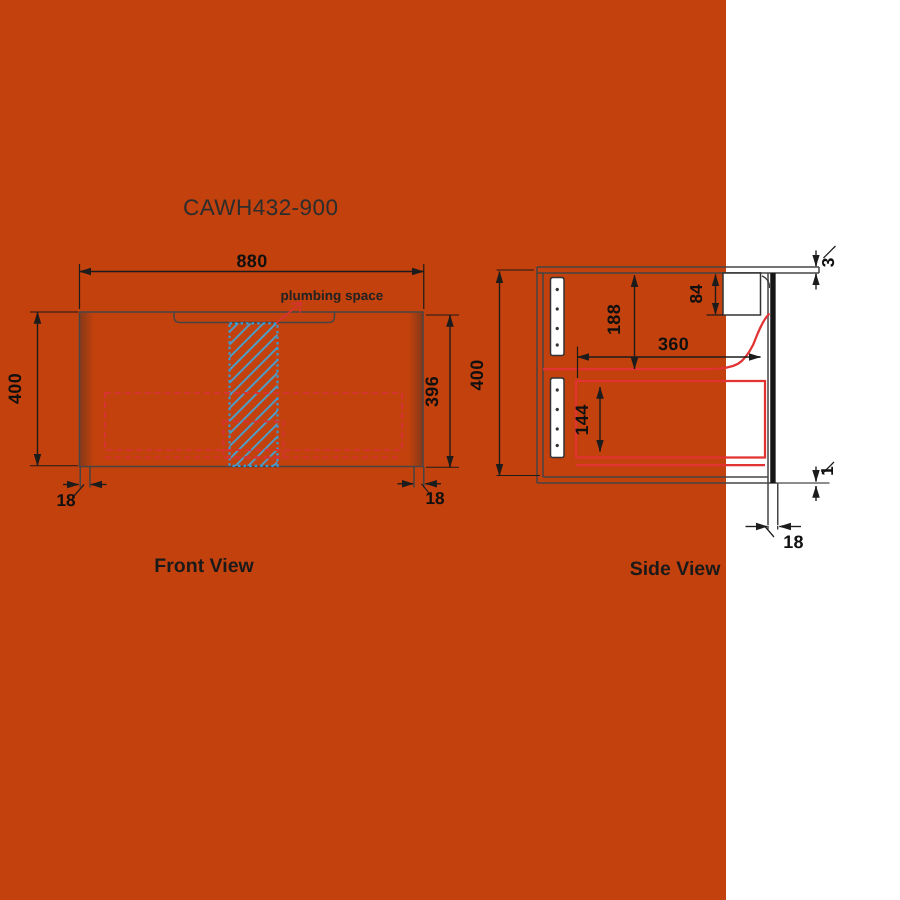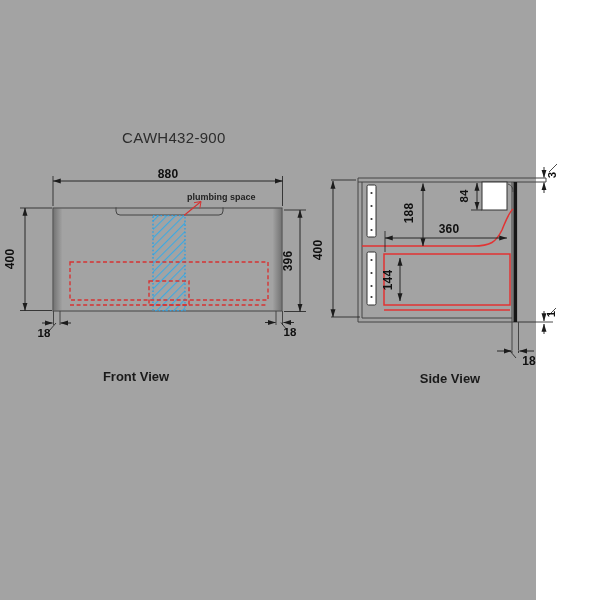--- a/index.html
+++ b/index.html
@@ -1,16 +1,16 @@
 <!DOCTYPE html>
 <html><head>
 <meta charset="utf-8">
 <style>
   html,body{margin:0;padding:0;background:#ffffff;width:600px;height:600px;overflow:hidden;}
-  #canvas{position:relative;width:536px;height:600px;background:#a3a3a3;font-family:"Liberation Sans",sans-serif;}
+  #canvas{position:relative;width:484px;height:600px;background:#c2410c;font-family:"Liberation Sans",sans-serif;}
   svg{position:absolute;left:0;top:0;}
   text{font-family:"Liberation Sans",sans-serif;fill:#101010;}
   .dim{font-size:12px;font-weight:700;letter-spacing:.2px;}
   .dimSmall{font-size:11.5px;font-weight:700;}
   .viewLabel{font-size:13px;font-weight:700;fill:#1a1a1a;}
   .titleTxt{font-size:15px;font-weight:500;fill:#2d2d2d;letter-spacing:.3px;}
   .annot{font-size:9px;font-weight:700;fill:#222;}
   .outline{stroke:#454545;stroke-width:1;fill:none;}
   .thin{stroke:#1c1c1c;stroke-width:.8;fill:none;}
   .dimline{stroke:#1c1c1c;stroke-width:.9;fill:none;}

